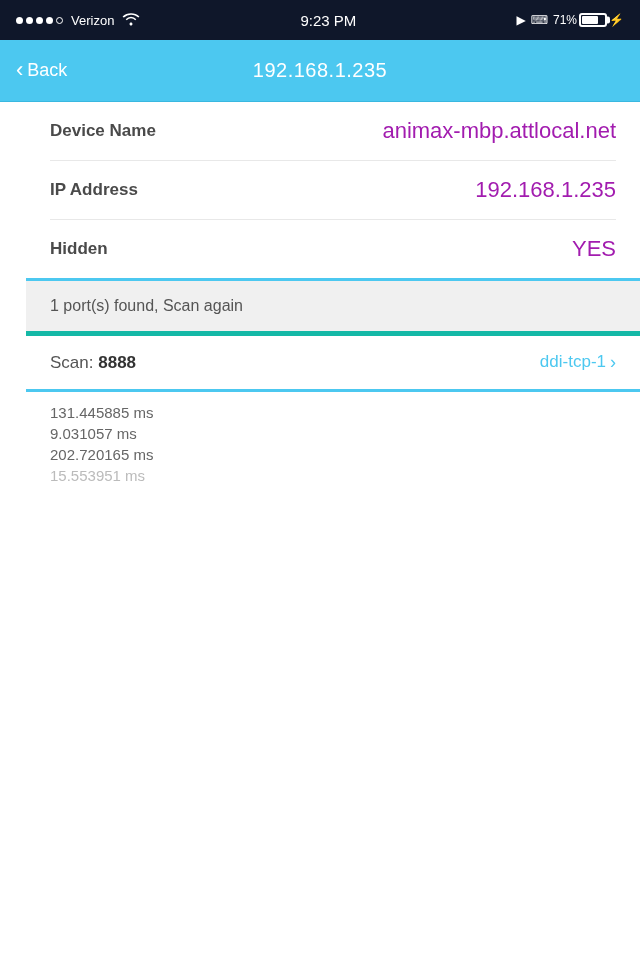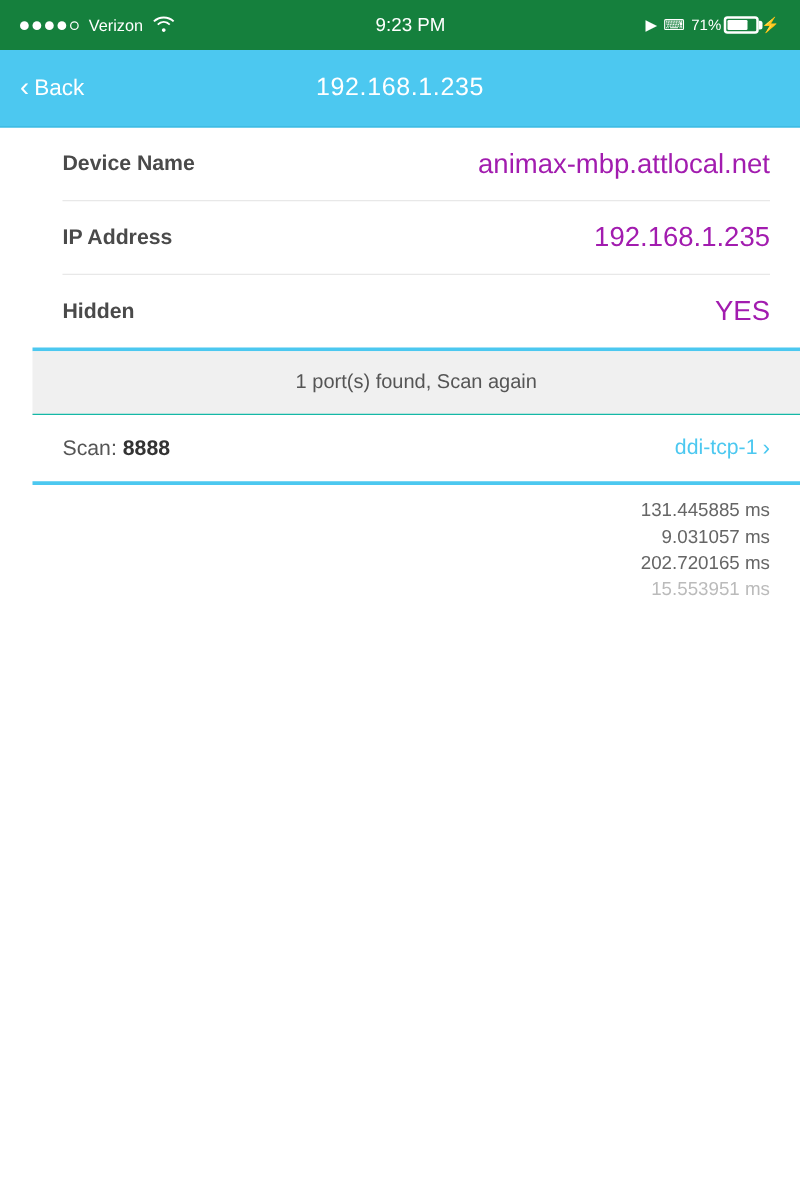--- a/index.html
+++ b/index.html
@@ -10,21 +10,21 @@
       min-height: 960px;
       font-family: -apple-system, 'Helvetica Neue', Helvetica, Arial, sans-serif;
       background: #ffffff;
       overflow-x: hidden;
     }
 
     
     .status-bar {
       width: 100%;
       height: 40px;
-      background: #15803d;
+      background: #0f172a;
       display: flex;
       align-items: center;
       justify-content: space-between;
       padding: 0 16px;
       color: white;
       font-size: 14px;
       font-weight: 500;
     }
 
     .status-left {
@@ -186,22 +186,21 @@
     .blue-line {
       height: 3px;
       background: linear-gradient(to right, #4cc8f0, #4cc8f0);
       margin: 0;
     }
 
     
     .scan-section {
       background: #f0f0f0;
       padding: 16px 24px;
-      text-align: center;
-      border-bottom: 1px solid #14b8a6;
+      border-bottom: 5px solid #14b8a6;
     }
 
     .scan-text {
       font-size: 16px;
       color: #555555;
     }
 
     
     .port-row {
       display: flex;
@@ -253,21 +252,21 @@
     .ping-header-text {
       font-size: 16px;
       color: #555555;
     }
 
     
     .ping-results {
       padding: 12px 24px;
       display: flex;
       flex-direction: column;
-      align-items: flex-end;
+      align-items: flex-start;
       gap: 4px;
     }
 
     .ping-result {
       font-size: 15px;
       color: #888888;
       text-align: center;
     }
 
     .ping-result.dark {

